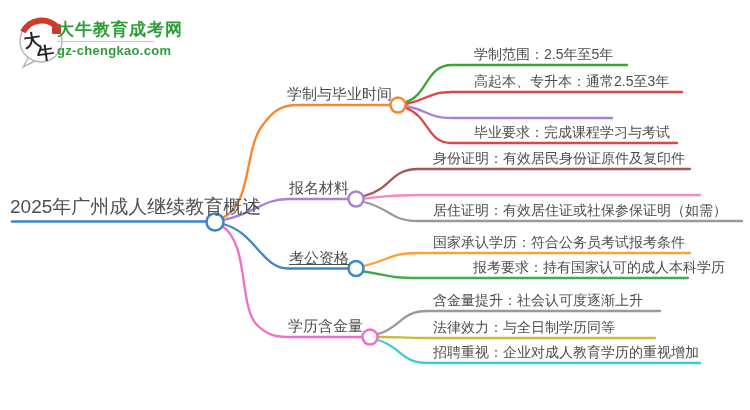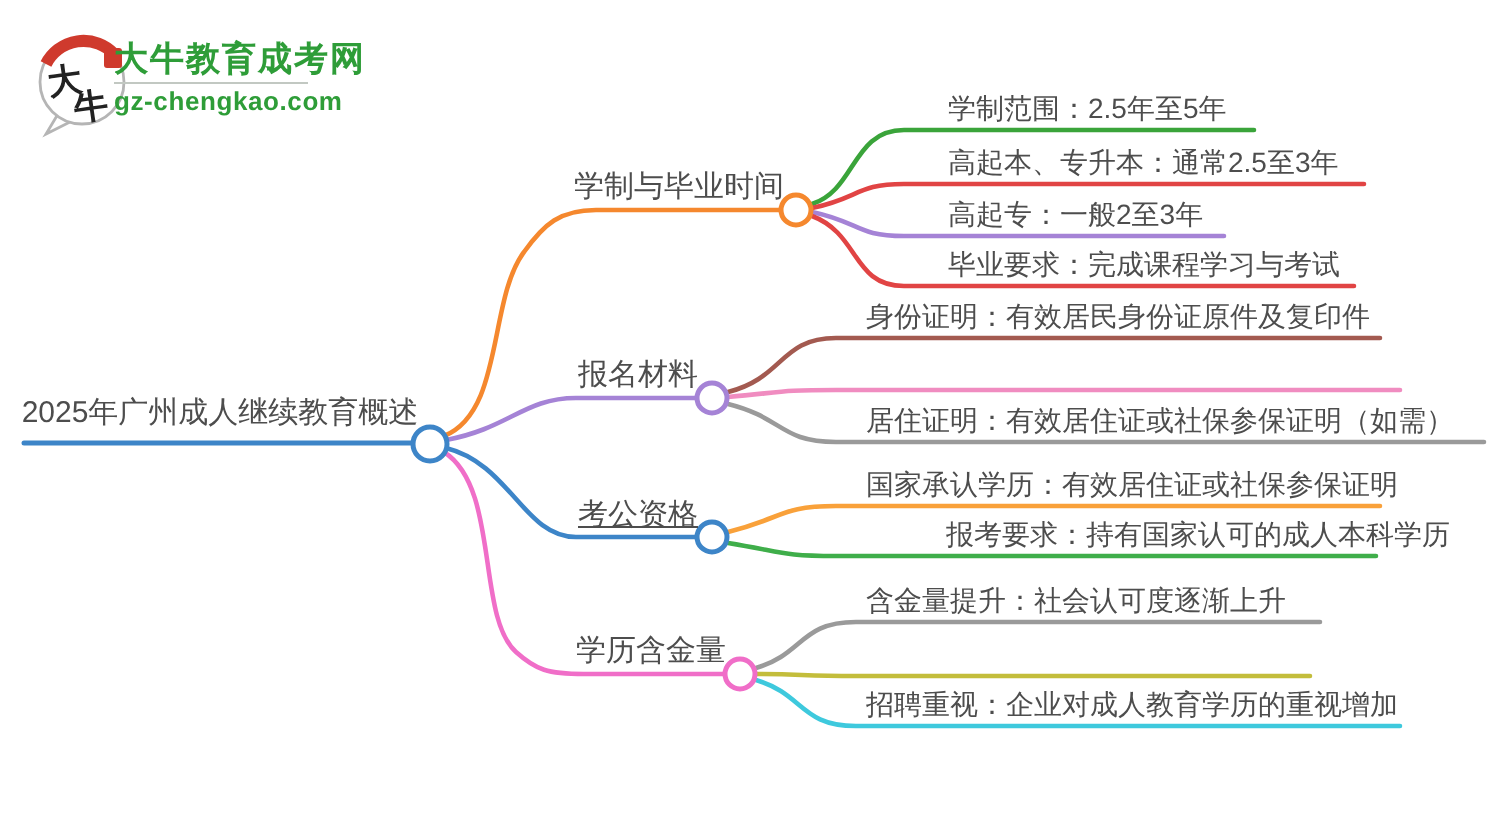--- a/index.html
+++ b/index.html
@@ -7,21 +7,21 @@
     position:relative;width:750px;height:410px;overflow:hidden;
     background:#ffffff;
     font-family:"Liberation Sans","DejaVu Sans",sans-serif;
     color:#4d4d4d;
   }
   .stage svg{position:absolute;left:0;top:0;}
   .lbl{
     position:absolute;white-space:nowrap;line-height:18px;
     color:#4d4d4d;cursor:default;
   }
-  .root-lbl{font-size:15px;width:200px;text-align:center;line-height:20px;}
+  .root-lbl{font-size:19px;width:200px;text-align:center;line-height:20px;}
   .branch-lbl{font-size:15px;}
   .child-lbl{font-size:14px;}
   .logo-name{
     position:absolute;left:57px;top:20px;font-size:17px;font-weight:bold;
     color:#2e9d38;letter-spacing:1px;line-height:20px;
   }
   .logo-div{position:absolute;left:57px;top:41px;width:97px;height:1px;background:#c2c8c2;}
   .logo-url{
     position:absolute;left:57px;top:43px;font-size:13px;font-weight:bold;
     color:#2e9d38;letter-spacing:0.3px;line-height:16px;
@@ -82,25 +82,25 @@
 
   <div class="lbl root-lbl" style="left:10px;top:197px;">2025年广州成人继续教育概述</div>
 
   <div class="lbl branch-lbl" style="left:287px;top:85px;">学制与毕业时间</div>
   <div class="lbl branch-lbl" style="left:289px;top:179px;">报名材料</div>
   <div class="lbl branch-lbl" style="left:289px;top:249px;text-decoration:underline;">考公资格</div>
   <div class="lbl branch-lbl" style="left:288px;top:317px;">学历含金量</div>
 
   <div class="lbl child-lbl" style="left:474px;top:45px;text-align:center;">学制范围：2.5年至5年</div>
   <div class="lbl child-lbl" style="left:474px;top:72px;">高起本、专升本：通常2.5至3年</div>
-  <div class="lbl child-lbl" style="left:474px;top:98px;">高起专：一般2至3年</div>
   <div class="lbl child-lbl" style="left:474px;top:123px;">毕业要求：完成课程学习与考试</div>
 
   <div class="lbl child-lbl" style="left:433px;top:149px;">身份证明：有效居民身份证原件及复印件</div>
   <div class="lbl child-lbl" style="left:433px;top:201px;">居住证明：有效居住证或社保参保证明（如需）</div>
 
-  <div class="lbl child-lbl" style="left:433px;top:233px;">国家承认学历：有效居住证或社保参保证明</div>
+  <div class="lbl child-lbl" style="left:433px;top:233px;">国家承认学历：符合公务员考试报考条件</div>
   <div class="lbl child-lbl" style="left:433px;top:258px;margin-left:40px;">报考要求：持有国家认可的成人本科学历</div>
 
   <div class="lbl child-lbl" style="left:433px;top:291px;">含金量提升：社会认可度逐渐上升</div>
+  <div class="lbl child-lbl" style="left:433px;top:318px;">法律效力：与全日制学历同等</div>
   <div class="lbl child-lbl" style="left:433px;top:343px;">招聘重视：企业对成人教育学历的重视增加</div>
 
 </div>
 
 </body></html>

